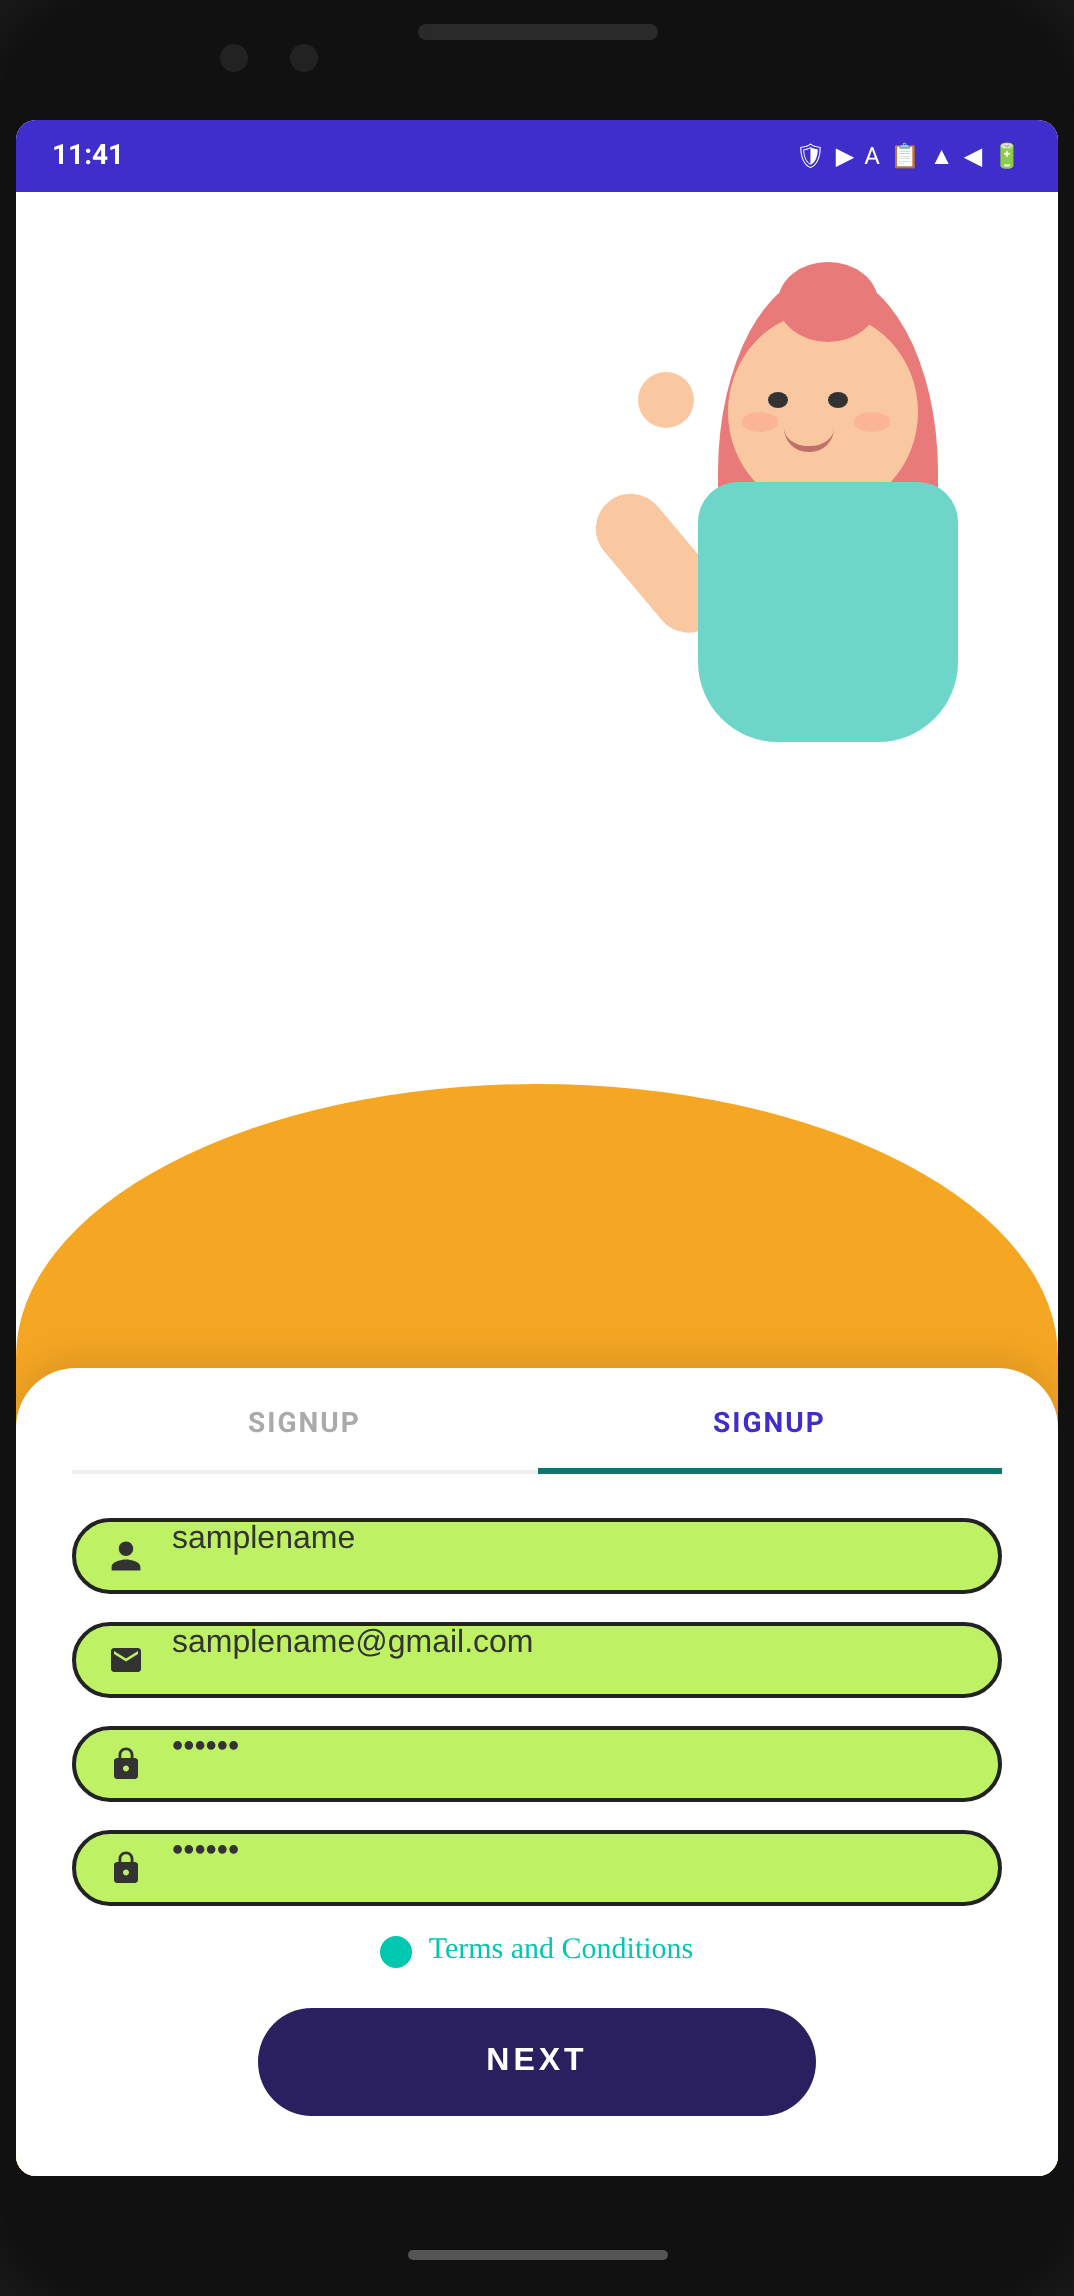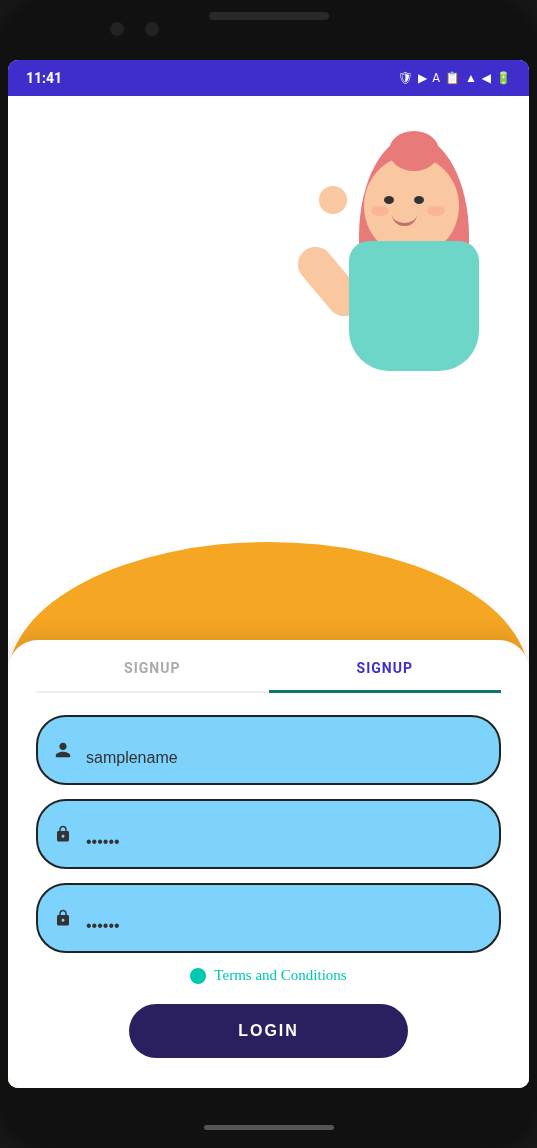--- a/index.html
+++ b/index.html
@@ -275,27 +275,27 @@
       color: #3f2ecc;
       border-bottom: 3px solid #0f766e;
     }
     
     .input-group {
       position: relative;
       margin-bottom: 14px;
     }
     .input-field {
       width: 100%;
-      padding: 32px 16px 16px 48px;
+      padding: 0 16px 16px 48px;
       border: 2px solid #222;
       border-radius: 30px;
       font-size: 16px;
       color: #333;
       outline: none;
-      background: #7dd3fc;
+      background: #bef264;
     }
     .input-icon {
       position: absolute;
       left: 16px;
       top: 50%;
       transform: translateY(-50%);
       width: 22px;
       height: 22px;
       display: flex;
       align-items: center;
@@ -407,20 +407,28 @@
 
         <div class="input-group">
           <div class="input-icon">
             <svg width="18" height="18" viewBox="0 0 24 24" fill="currentColor">
               <path d="M12 12c2.7 0 4.8-2.1 4.8-4.8S14.7 2.4 12 2.4 7.2 4.5 7.2 7.2 9.3 12 12 12zm0 2.4c-3.2 0-9.6 1.6-9.6 4.8v2.4h19.2v-2.4c0-3.2-6.4-4.8-9.6-4.8z"></path>
             </svg>
           </div>
           <input class="input-field" type="text" value="samplename" placeholder="samplename" style="">
         </div>
 
+        <div class="input-group">
+          <div class="input-icon">
+            <svg width="18" height="18" viewBox="0 0 24 24" fill="currentColor">
+              <path d="M20 4H4c-1.1 0-2 .9-2 2v12c0 1.1.9 2 2 2h16c1.1 0 2-.9 2-2V6c0-1.1-.9-2-2-2zm0 4l-8 5-8-5V6l8 5 8-5v2z"></path>
+            </svg>
+          </div>
+          <input class="input-field" type="email" value="samplename@gmail.com" placeholder="samplename@gmail.com" style="">
+        </div>
 
         <div class="input-group">
           <div class="input-icon">
             <svg width="18" height="18" viewBox="0 0 24 24" fill="currentColor">
               <path d="M18 8h-1V6c0-2.8-2.2-5-5-5S7 3.2 7 6v2H6c-1.1 0-2 .9-2 2v10c0 1.1.9 2 2 2h12c1.1 0 2-.9 2-2V10c0-1.1-.9-2-2-2zm-6 9c-1.1 0-2-.9-2-2s.9-2 2-2 2 .9 2 2-.9 2-2 2zm3.1-9H8.9V6c0-1.7 1.4-3.1 3.1-3.1 1.7 0 3.1 1.4 3.1 3.1v2z"></path>
             </svg>
           </div>
           <input class="input-field" type="password" value="••••••" style="">
         </div>
 
@@ -431,19 +439,19 @@
             </svg>
           </div>
           <input class="input-field" type="password" value="••••••" style="">
         </div>
 
         <div class="terms-row">
           <div class="teal-dot"></div>
           <a href="#" class="terms-link">Terms and Conditions</a>
         </div>
 
-        <button class="next-btn">LOGIN</button>
+        <button class="next-btn">NEXT</button>
       </div>
     </div>
   </div>
 
   <div class="home-bar"></div>
 </div>
 
 </body></html>

